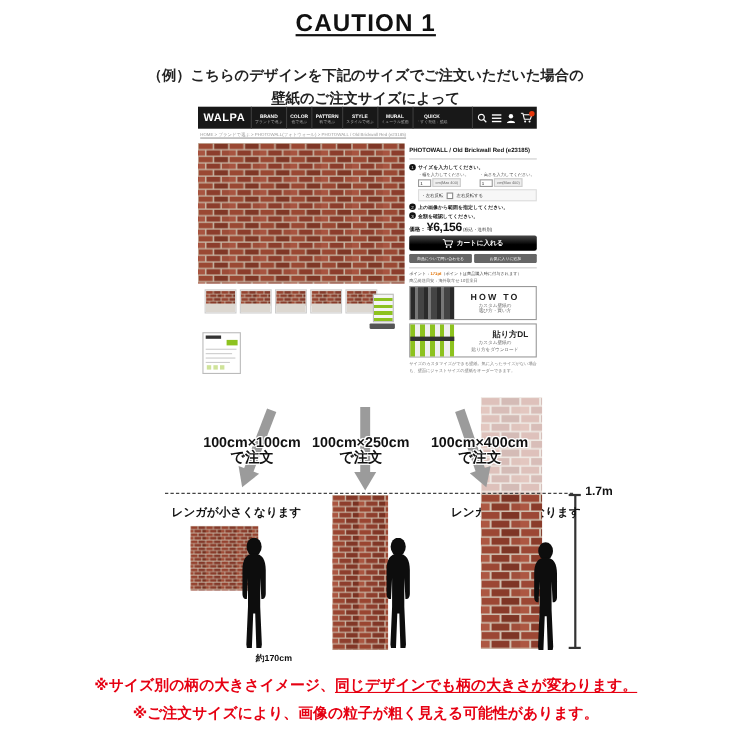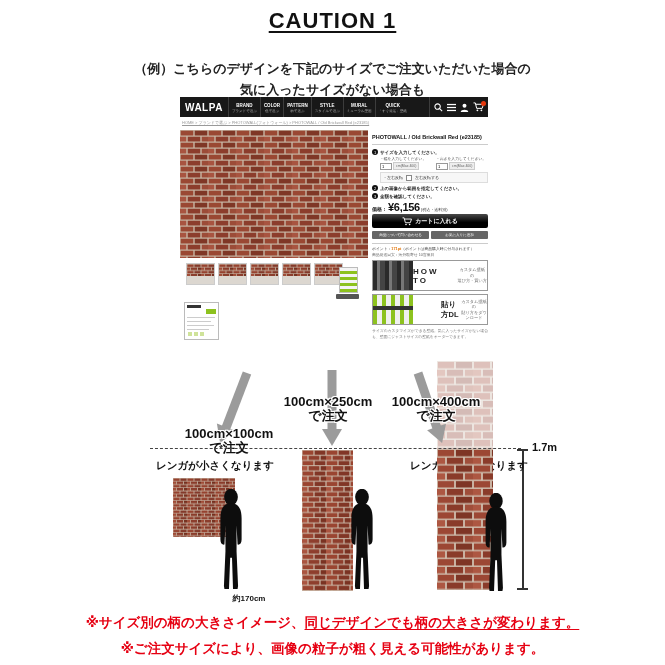--- a/index.html
+++ b/index.html
@@ -59,21 +59,21 @@
   .sm-btn{flex:1;height:8px;background:#666;border:none;border-radius:1px;color:#fff;font-size:3.5px;display:flex;align-items:center;justify-content:center;white-space:nowrap;cursor:pointer;}
   .hr{border-top:1px solid #ccc;margin:4px 0 2px 0;}
   .point{font-size:3.8px;color:#444;white-space:nowrap;}
   .point .pt{color:#e07000;font-weight:bold;}
   .ship{font-size:3.8px;color:#666;margin-top:1px;}
   .info-box{display:flex;border:0.5px solid #999;margin-top:3px;height:29px;align-items:stretch;cursor:pointer;}
   .info-thumb{width:40px;}
   .howto-thumb{background:repeating-linear-gradient(90deg,#2a2a2a 0 4px,#777 4px 7px,#444 7px 12px);}
   .dl-thumb{background:repeating-linear-gradient(90deg,#8dc21f 0 4px,#f0f0f0 4px 9px);position:relative;}
   .dl-thumb .strip{position:absolute;left:0;top:11px;width:100%;height:4px;background:#333;}
-  .info-body{flex:1;display:flex;flex-direction:row;align-items:center;justify-content:center;}
+  .info-body{flex:1;display:flex;flex-direction:column;align-items:center;justify-content:center;}
   .howto-t{font-size:8px;font-weight:bold;letter-spacing:2px;color:#222;}
   .dl-t{font-size:7.5px;font-weight:bold;color:#222;padding-left:28px;}
   .info-desc{font-size:4.2px;color:#666;line-height:1.3;text-align:center;}
   .site-note{font-size:3.8px;color:#777;line-height:1.5;margin-top:4px;}
   
   .arrows{position:absolute;left:150px;top:358px;pointer-events:none;}
   .order-label{position:absolute;width:120px;text-align:center;font-weight:bold;color:#111;
     text-shadow:-1px -1px 0 #fff,1px -1px 0 #fff,-1px 1px 0 #fff,1px 1px 0 #fff,0 1px 0 #fff,0 -1px 0 #fff;}
   .order-label .sz{font-size:13px;line-height:1.1;display:block;}
   .order-label .ac{font-size:13px;line-height:1.15;display:block;}
@@ -127,21 +127,21 @@
       <rect x="27.9" y="8.7" width="16.2" height="6.4" fill="#a04e3a"></rect>
     </pattern>
   </defs>
 </svg>
 
 <div class="canvas">
 
   <div class="cap-title"><span>CAUTION 1</span></div>
   <div class="cap-sub">
     <div>（例）こちらのデザインを下記のサイズでご注文いただいた場合の</div>
-    <div>気に入ったサイズがない場合も</div>
+    <div>壁紙のご注文サイズによって</div>
   </div>
 
   <div class="site">
     <div class="s-header">
       <div class="s-logo">WALPA</div>
       <div class="s-nav">
         <div class="s-nav-item">
             <span class="en">BRAND</span>
             <span class="jp">ブランドで選ぶ</span>
           </div>
@@ -349,21 +349,21 @@
         <rect x="-4.5" y="0" width="9" height="60"></rect>
           <polygon points="-10,59 10,59 0,76"></polygon>
       </g>
       <g transform="translate(268,15) rotate(-19)">
         <rect x="-4.5" y="0" width="9" height="58"></rect>
           <polygon points="-10,57 10,57 0,74"></polygon>
       </g>
     </g>
   </svg>
 
-  <div class="order-label" style="left:169px;top:395px;margin-top:32px;">
+  <div class="order-label" style="left:169px;top:395px;">
     <span class="sz">100cm×100cm</span>
       <span class="ac">で注文</span>
   </div>
   <div class="order-label" style="left:268px;top:395px;">
     <span class="sz">100cm×250cm</span>
       <span class="ac">で注文</span>
   </div>
   <div class="order-label" style="left:376px;top:395px;">
     <span class="sz">100cm×400cm</span>
       <span class="ac">で注文</span>

